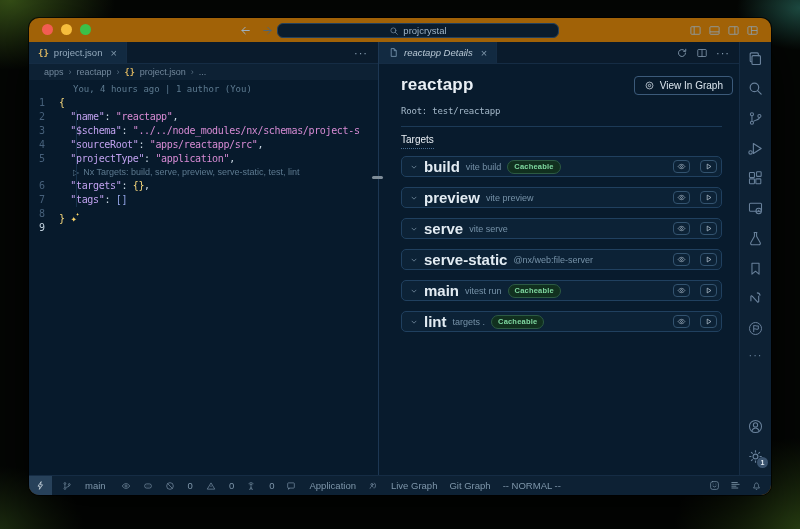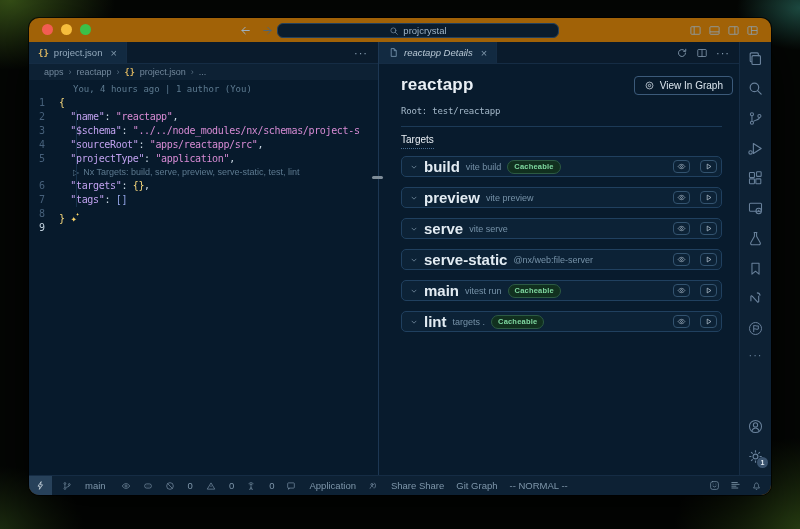--- a/index.html
+++ b/index.html
@@ -641,21 +641,21 @@
     <div class="sb-item">
       <svg class="ic">
           <use href="#i-cs-bubble"></use>
         </svg>
       <span>Application</span>
     </div>
     <div class="sb-item">
       <svg class="ic">
           <use href="#i-liveshare"></use>
         </svg>
-      <span>Share Share</span>
+      <span>Live Graph</span>
     </div>
     <div class="sb-item">
       <span>Git Graph</span>
     </div>
     <div class="sb-item">
       <span>-- NORMAL --</span>
     </div>
     <div class="sb-right">
       <div class="sb-item">
         <svg class="ic">

